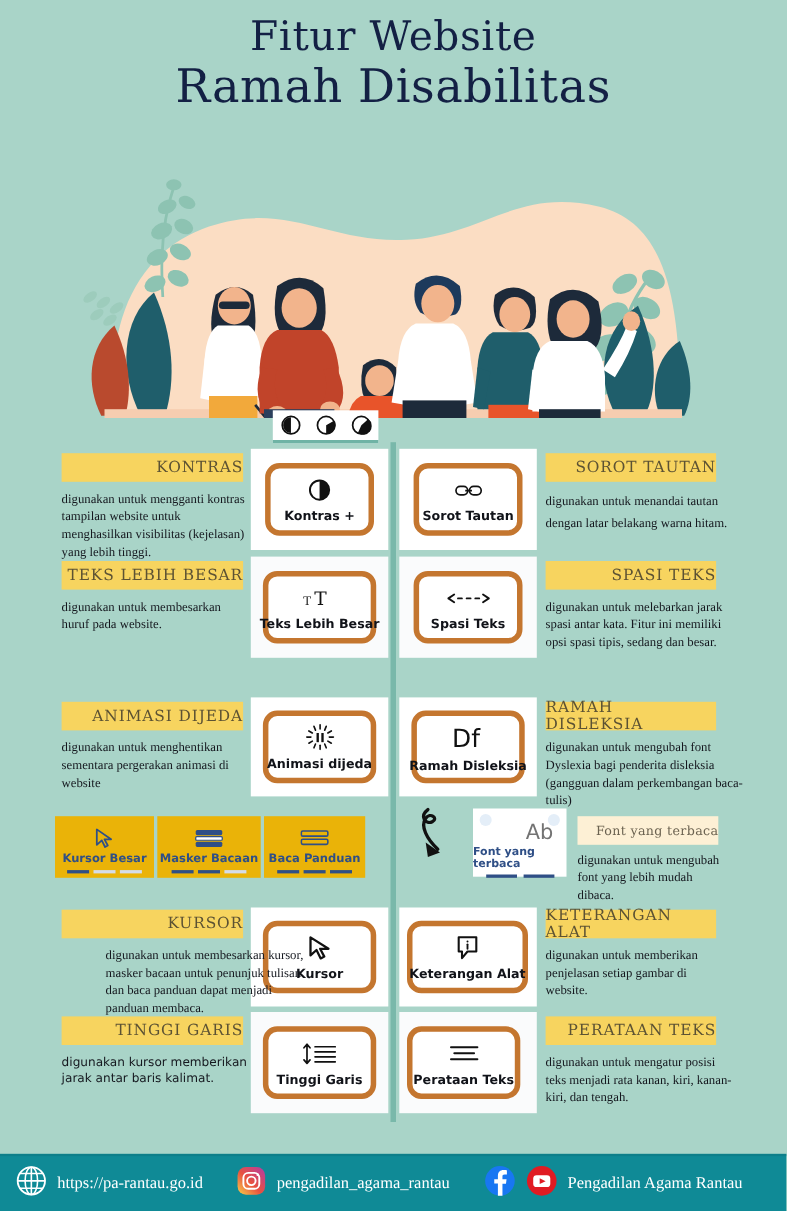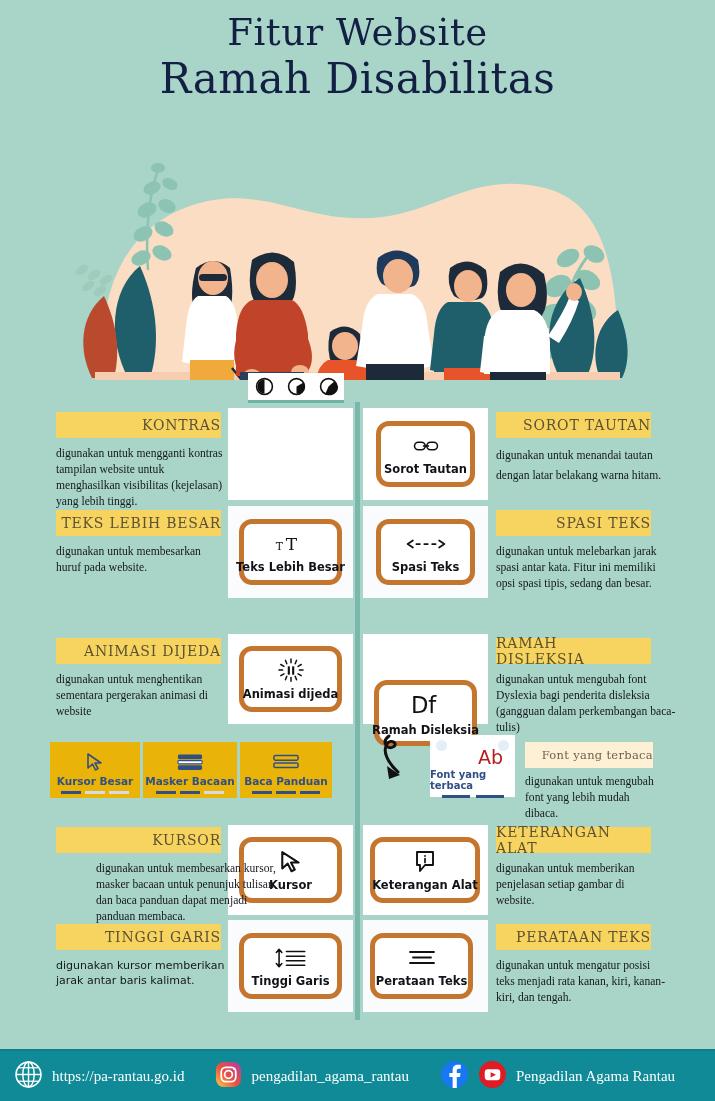--- a/index.html
+++ b/index.html
@@ -100,21 +100,21 @@
   .chip .bars { display: flex; gap: 4px; margin-top: 4px; }
   .chip .bars i { display: block; width: 20px; height: 3px; background: #d5dce8; }
   .chip .bars i.on { background: #2f4f86; }
 
   
   .fontchip {
     position: absolute; z-index: 3; background: #ffffff;
     display: flex; flex-direction: column; align-items: center;
     padding-top: 4px;
   }
-  .fontchip .ab { font-family: "DejaVu Sans", sans-serif; font-size: 19px; color: #b91c1c; margin-top: 7px; margin-left: 36px; }
+  .fontchip .ab { font-family: "DejaVu Sans", sans-serif; font-size: 19px; color: #737373; margin-top: 7px; margin-left: 36px; }
   .fontchip .flabel { font-family: "DejaVu Sans", sans-serif; font-weight: bold; font-size: 10px; color: #2f4f86; margin-top: 1px; }
   .fontchip .fbars { display: flex; gap: 6px; margin-top: 4px; }
   .fontchip .fbars i { display: block; width: 28px; height: 3px; background: #2f4f86; }
   .fontchip .dot { position: absolute; width: 11px; height: 11px; border-radius: 50%; background: #e4eef8; top: 5px; }
   .fontchip .dot.l { left: 6px; }
   .fontchip .dot.r { right: 6px; }
 
   .arrow { position: absolute; z-index: 3; }
 
   
@@ -271,20 +271,29 @@
     <circle cx="12" cy="12" r="10" fill="none" stroke="#111" stroke-width="2"></circle>
     <path d="M12 12 L20 5 A9 9 0 0 1 8 21 Z" fill="#111"></path>
   </svg>
 </div>
 
 <div class="board">
 
   <div class="divider"></div>
 
   <div class="panel" style="left:228px;top:8px;width:125px;height:92px;"></div>
+  <div class="iconbox" style="left:241px;top:21px;width:99px;height:66px;">
+    <span class="glyph">
+      <svg width="21" height="21" viewBox="0 0 24 24">
+        <circle cx="12" cy="12" r="10" fill="none" stroke="#111" stroke-width="2"></circle>
+        <path d="M12 2.2 A9.8 9.8 0 0 1 12 21.8 Z" fill="#111"></path>
+      </svg>
+    </span>
+    <span class="cap">Kontras +</span>
+  </div>
   <div class="pill" style="left:56px;top:12px;width:165px;height:26px;">
     <span>KONTRAS</span>
   </div>
   <div class="desc" style="left:56px;top:46px;width:168px;">digunakan untuk mengganti kontras tampilan website untuk menghasilkan visibilitas (kejelasan) yang lebih tinggi.</div>
 
   <div class="panel" style="left:363px;top:8px;width:125px;height:92px;"></div>
   <div class="iconbox" style="left:376px;top:21px;width:99px;height:66px;">
     <span class="glyph">
       <svg width="26" height="16" viewBox="0 0 34 18">
         <rect x="2" y="4" width="14" height="10" rx="5" fill="none" stroke="#111" stroke-width="2"></rect>
@@ -355,21 +364,21 @@
       </svg>
     </span>
     <span class="cap">Animasi dijeda</span>
   </div>
   <div class="pill" style="left:56px;top:238px;width:165px;height:26px;">
     <span>ANIMASI DIJEDA</span>
   </div>
   <div class="desc" style="left:56px;top:272px;width:168px;">digunakan untuk menghentikan sementara pergerakan animasi di website</div>
 
   <div class="panel" style="left:363px;top:234px;width:125px;height:90px;"></div>
-  <div class="iconbox" style="left:374px;top:246px;width:103px;height:66px;margin-top:34px;">
+  <div class="iconbox" style="left:374px;top:246px;width:103px;height:66px;">
     <span class="glyph" style="height:30px;">
       <svg width="34" height="28" viewBox="0 0 36 28">
         <text x="2" y="23" font-family="DejaVu Sans, sans-serif" font-size="24" fill="#111">Df</text>
       </svg>
     </span>
     <span class="cap">Ramah Disleksia</span>
   </div>
   <div class="pill" style="left:496px;top:238px;width:155px;height:26px;">
     <span>RAMAH DISLEKSIA</span>
   </div>

